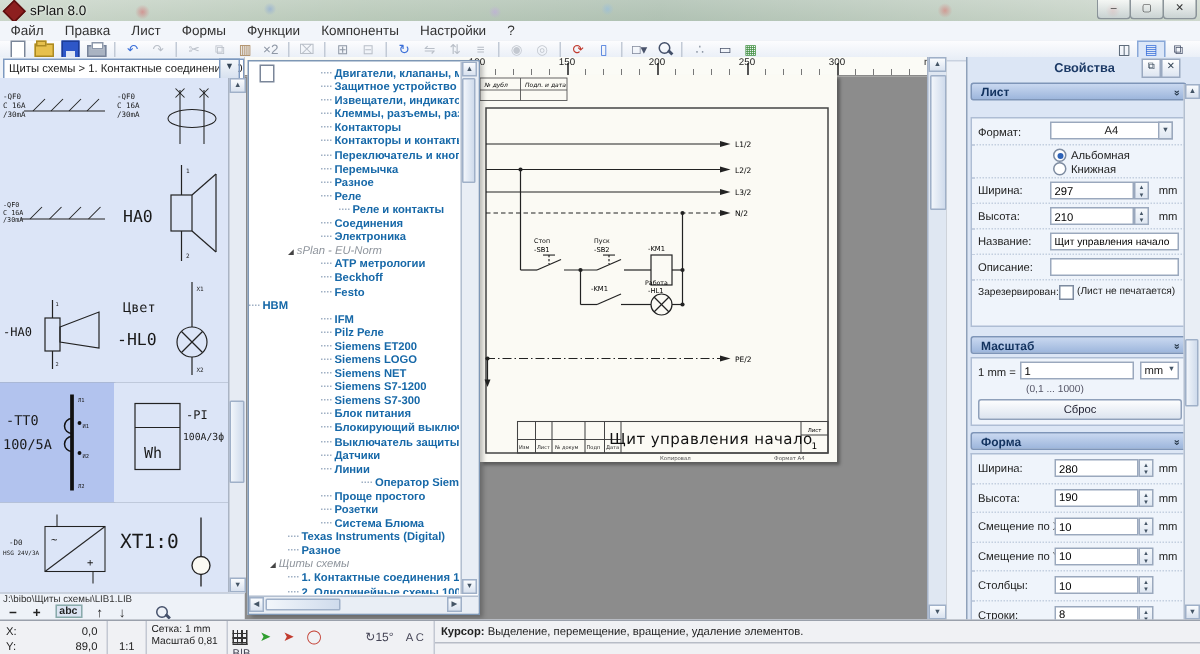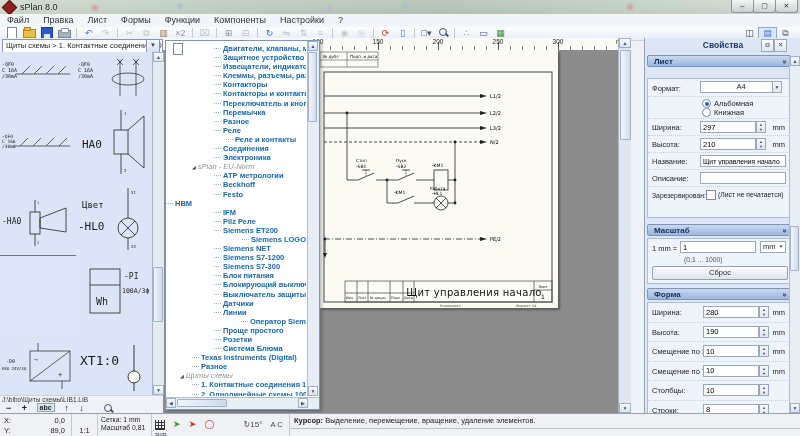--- a/index.html
+++ b/index.html
@@ -326,20 +326,37 @@
             <line x1="52" y1="56" x2="52" y2="68"></line>
             <circle cx="52" cy="46" r="10"></circle>
             <line x1="45" y1="39" x2="59" y2="53"></line>
             <line x1="45" y1="53" x2="59" y2="39"></line>
           </g>
       <text x="55" y="12" font-size="4">X1</text>
           <text x="55" y="66" font-size="4">X2</text>
         </svg>
     </div>
 
+    <div class="cell sel" style="left:0;top:203px;width:76px;height:80px;">
+      <svg width="76" height="80">
+          <text x="4" y="28" font-size="9">-TT0</text>
+          <text x="2" y="44" font-size="9">100/5A</text>
+      <g stroke="#111" fill="none">
+            <line x1="48" y1="8" x2="48" y2="72" stroke-width="2.5"></line>
+            <path d="M48 24 a5 5 0 0 0 0 10" stroke-width="1"></path>
+            <path d="M48 36 a5 5 0 0 0 0 10" stroke-width="1"></path>
+          </g>
+      <circle cx="53" cy="27" r="1.3" fill="#111"></circle>
+          <circle cx="53" cy="47" r="1.3" fill="#111"></circle>
+      <text x="52" y="13" font-size="3.6">Л1</text>
+          <text x="55" y="30" font-size="3.6">И1</text>
+          <text x="55" y="50" font-size="3.6">И2</text>
+          <text x="52" y="70" font-size="3.6">Л2</text>
+        </svg>
+    </div>
     <div class="cell" style="left:76px;top:203px;width:76px;height:80px;">
       <svg width="76" height="80">
           <g stroke="#222" stroke-width="0.8" fill="none">
             <rect x="14" y="14" width="30" height="44"></rect>
             <line x1="14" y1="30" x2="44" y2="30"></line>
           </g>
       <text x="20" y="50" font-size="10">Wh</text>
           <text x="48" y="24" font-size="8">-PI</text>
           <text x="46" y="38" font-size="6.5">100A/3ф</text>
         </svg>
@@ -405,21 +422,21 @@
         <div class="tree-item" style="padding-left: 48px;">Соединения</div>
         <div class="tree-item" style="padding-left: 48px;">Электроника</div>
         <div class="tree-item grp" style="padding-left: 26px;"><i>◢</i>sPlan - EU-Norm</div>
         <div class="tree-item" style="padding-left: 48px;">АТР метрологии</div>
         <div class="tree-item" style="padding-left: 48px;">Beckhoff</div>
         <div class="tree-item" style="padding-left: 48px;">Festo</div>
         <div class="tree-item" style="">HBM</div>
         <div class="tree-item" style="padding-left: 48px;">IFM</div>
         <div class="tree-item" style="padding-left: 48px;">Pilz Реле</div>
         <div class="tree-item" style="padding-left: 48px;">Siemens ET200</div>
-        <div class="tree-item" style="padding-left: 48px; text-align: right;">Siemens LOGO</div>
+        <div class="tree-item" style="padding-left: 48px;">Siemens LOGO</div>
         <div class="tree-item" style="padding-left: 48px;">Siemens NET</div>
         <div class="tree-item" style="padding-left: 48px;">Siemens S7-1200</div>
         <div class="tree-item" style="padding-left: 48px;">Siemens S7-300</div>
         <div class="tree-item" style="padding-left: 48px;">Блок питания</div>
         <div class="tree-item" style="padding-left: 48px;">Блокирующий выключатель</div>
         <div class="tree-item" style="padding-left: 48px;">Выключатель защиты двигате</div>
         <div class="tree-item" style="padding-left: 48px;">Датчики</div>
         <div class="tree-item" style="padding-left: 48px;">Линии</div>
         <div class="tree-item" style="padding-left: 75px;">Оператор Siemens</div>
         <div class="tree-item" style="padding-left: 48px;">Проще простого</div>

